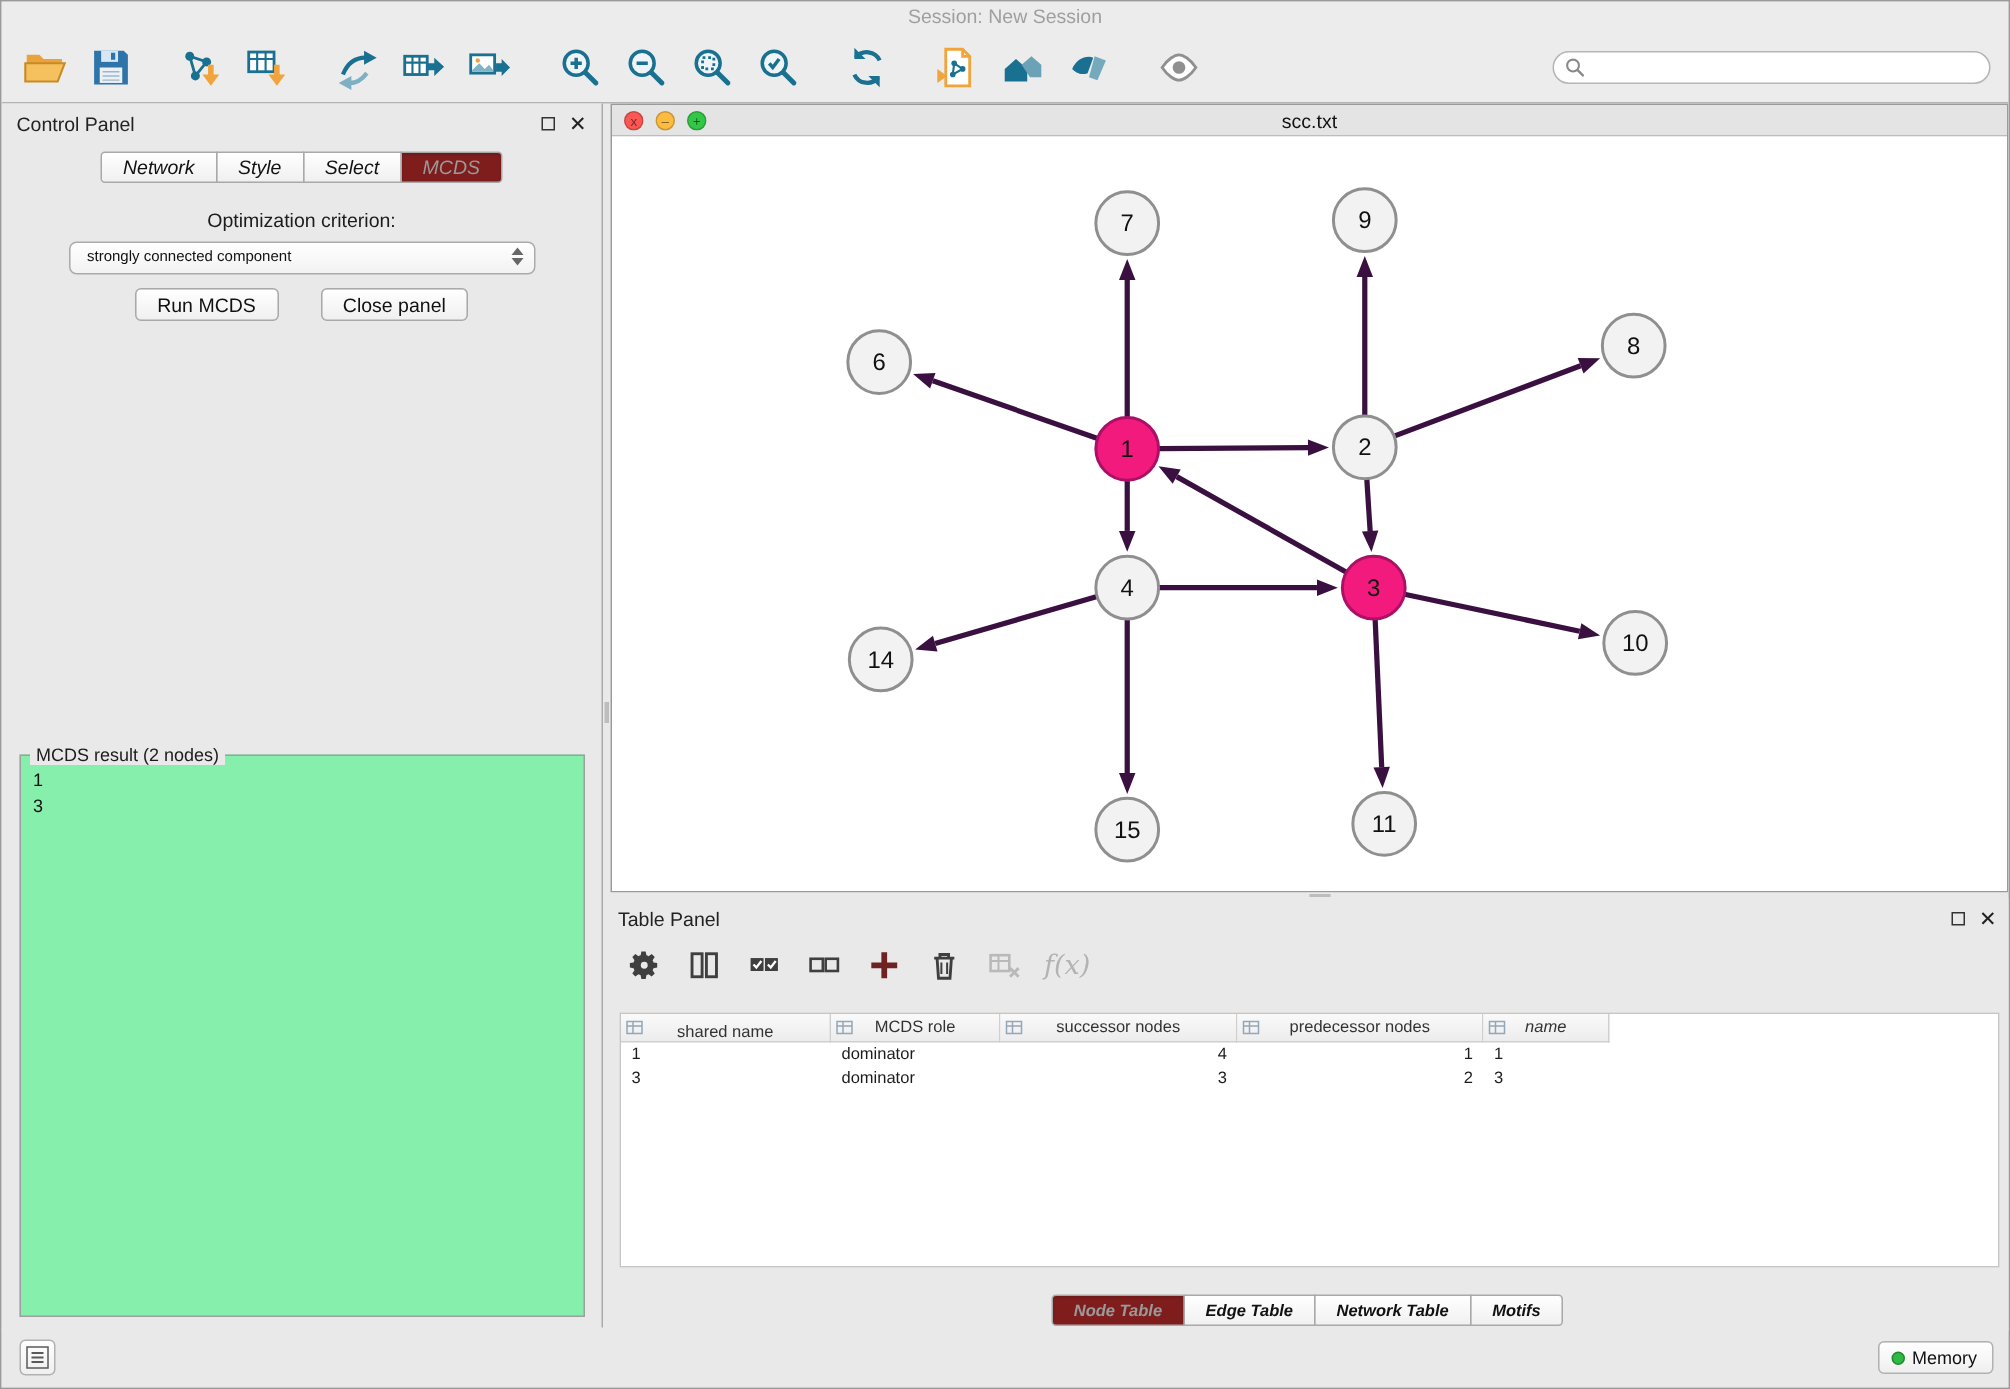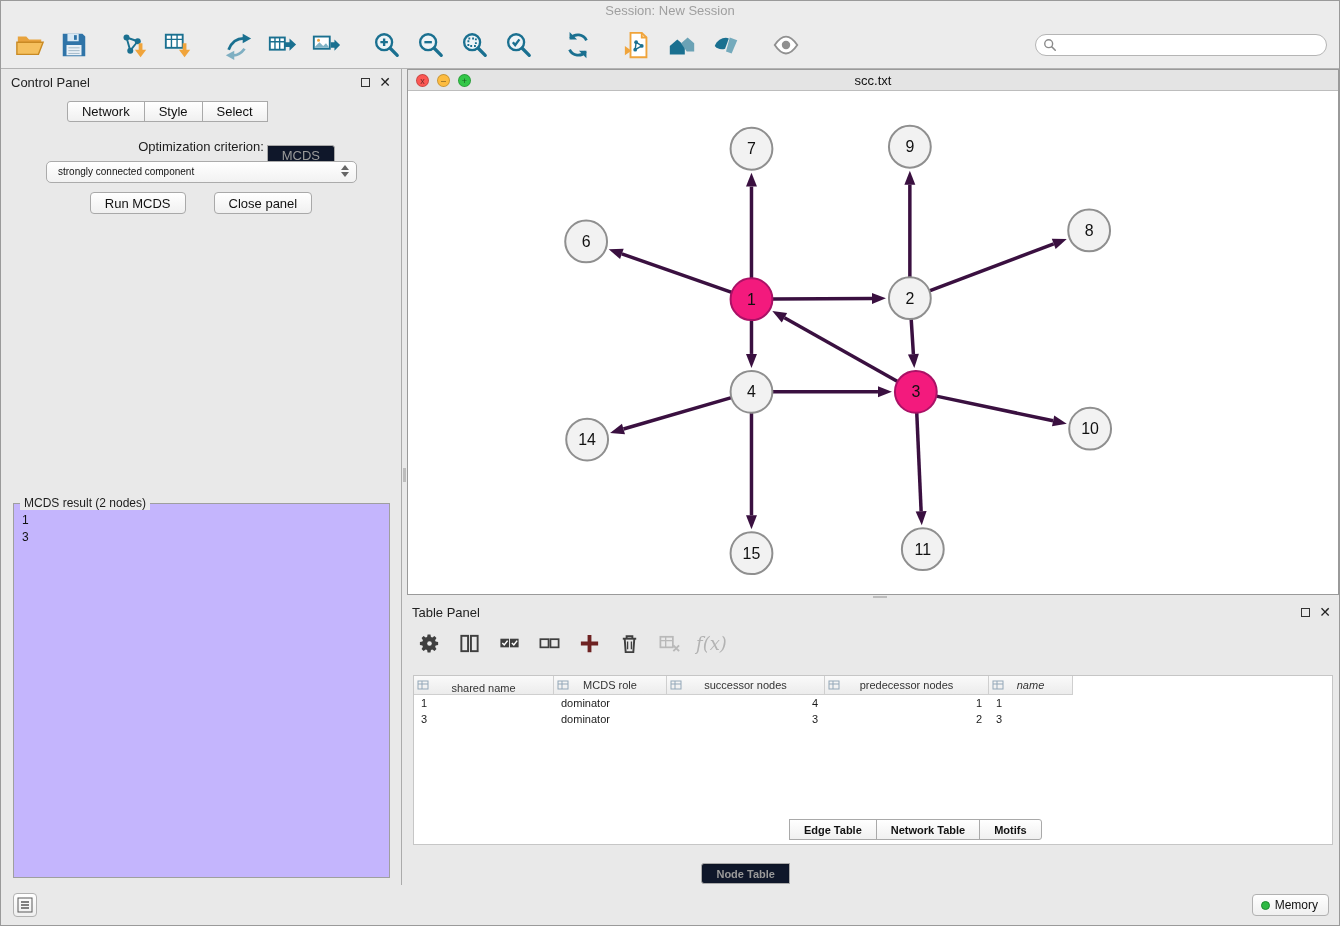--- a/index.html
+++ b/index.html
@@ -23,36 +23,36 @@
   
   .control-panel{position:absolute;top:68px;left:0;width:401px;height:818px;background:#e9e9e9;
     border-right:1px solid #ababab;}
   .panel-header{height:26px;display:flex;align-items:center;padding:0 10px;font-size:13px;color:#222;}
   .panel-header .ph-icons{margin-left:auto;display:flex;align-items:center;gap:9px;}
   .float-btn{width:9px;height:9px;border:1.6px solid #333;background:transparent;padding:0;cursor:pointer;}
   .close-btn{border:none;background:transparent;font-size:14px;font-weight:bold;color:#222;line-height:12px;padding:0;cursor:pointer;}
   .cp-body{position:absolute;top:26px;left:0;right:0;bottom:0;}
   .cp-tabs{position:absolute;top:6px;left:0;right:0;display:flex;justify-content:center;}
   .cp-tab,.bt-tab{height:21px;padding:0 14px;font-size:13px;color:#111;background:linear-gradient(#ffffff,#f0f0f0);
-    border:1px solid #a9a9a9;margin-left:-1px;cursor:pointer;}
+    border:1px solid #a9a9a9;margin-left:-1px;cursor:pointer;font-style:italic;}
   .cp-tab:first-child,.bt-tab:first-child{margin-left:0;border-radius:3px 0 0 3px;}
   .cp-tab:last-child,.bt-tab:last-child{border-radius:0 3px 3px 0;}
-  .cp-tab.active,.bt-tab.active{background:#0f172a;color:#9a9a9a;box-shadow:inset 0 1px 2px rgba(0,0,0,.15);margin-top:44px;}
+  .cp-tab.active,.bt-tab.active{background:#7f1d1d;color:#9a9a9a;box-shadow:inset 0 1px 2px rgba(0,0,0,.15);}
   .opt-label{position:absolute;top:44px;left:0;right:0;text-align:center;font-size:13px;color:#1c1c1c;}
   .dropdown{position:absolute;top:66px;left:45px;width:311px;height:22px;background:linear-gradient(#ffffff,#f2f2f2);
     border:1px solid #ababab;border-radius:5px;font-size:10px;line-height:20px;padding-left:11px;color:#111;cursor:pointer;}
   .dd-arrows{position:absolute;right:7px;top:3px;display:flex;flex-direction:column;gap:2px;}
   .dd-arrows i{display:block;width:0;height:0;border-left:4px solid transparent;border-right:4px solid transparent;}
   .dd-up{border-bottom:5px solid #666;}
   .dd-down{border-top:5px solid #666;}
   .cp-buttons{position:absolute;top:97px;left:0;right:0;display:flex;justify-content:center;gap:28px;}
   .mac-btn{height:22px;padding:0 14px;font-size:13px;color:#111;background:linear-gradient(#ffffff,#f0f0f0);
     border:1px solid #a9a9a9;border-radius:4px;cursor:pointer;}
   .result-box{position:absolute;top:401px;left:12px;right:11px;bottom:9px;border:1px solid #9f9f9f;
-    background:#c4b5fd;margin:0;padding:0;}
+    background:#86efac;margin:0;padding:0;}
   .result-box legend{font-size:12px;color:#1c1c1c;margin-left:6px;padding:0 4px;background:#e9e9e9;}
   .result-text{white-space:pre;font-size:12px;line-height:17px;color:#111;padding:2px 8px;}
 
   
   .right{position:absolute;top:68px;left:401px;width:939px;height:818px;}
   .network-window{position:absolute;top:0;left:5px;right:2px;height:526px;border:1px solid #9a9a9a;background:#fff;}
   .nw-titlebar{height:21px;background:#e4e4e4;border-bottom:1px solid #bdbdbd;position:relative;
     text-align:center;font-size:13px;color:#111;line-height:21px;}
   .traffic{position:absolute;left:8px;top:4px;display:flex;gap:8px;}
   .tl{width:13px;height:13px;border-radius:50%;font-size:9px;line-height:12px;text-align:center;color:rgba(0,0,0,.55);

